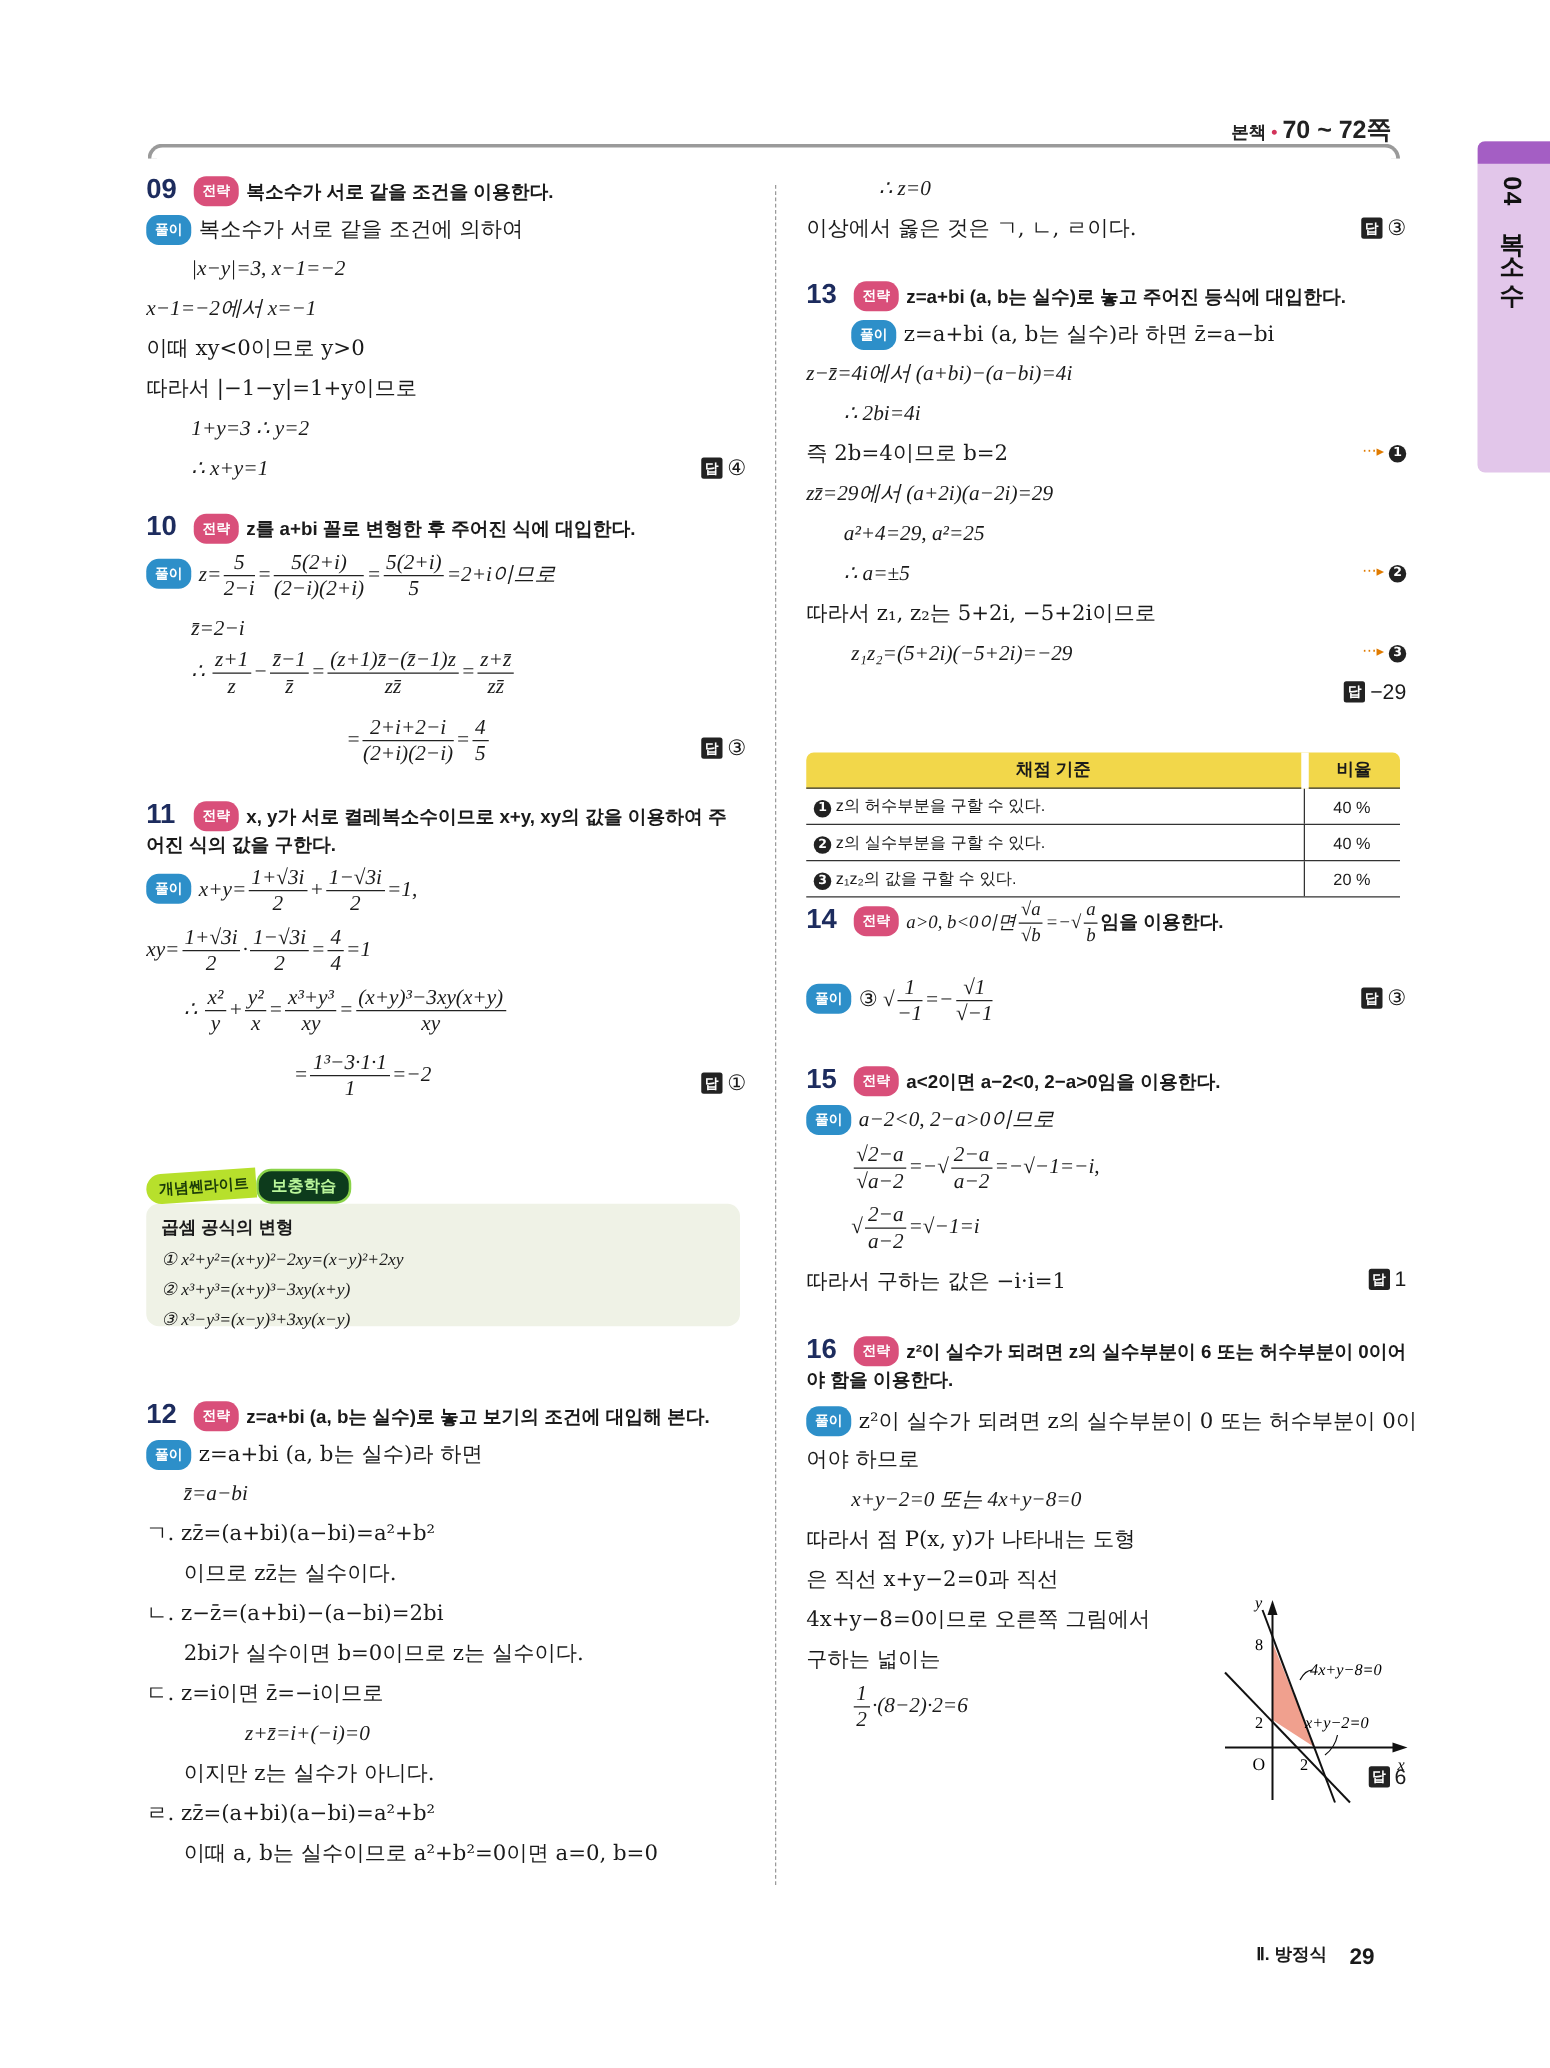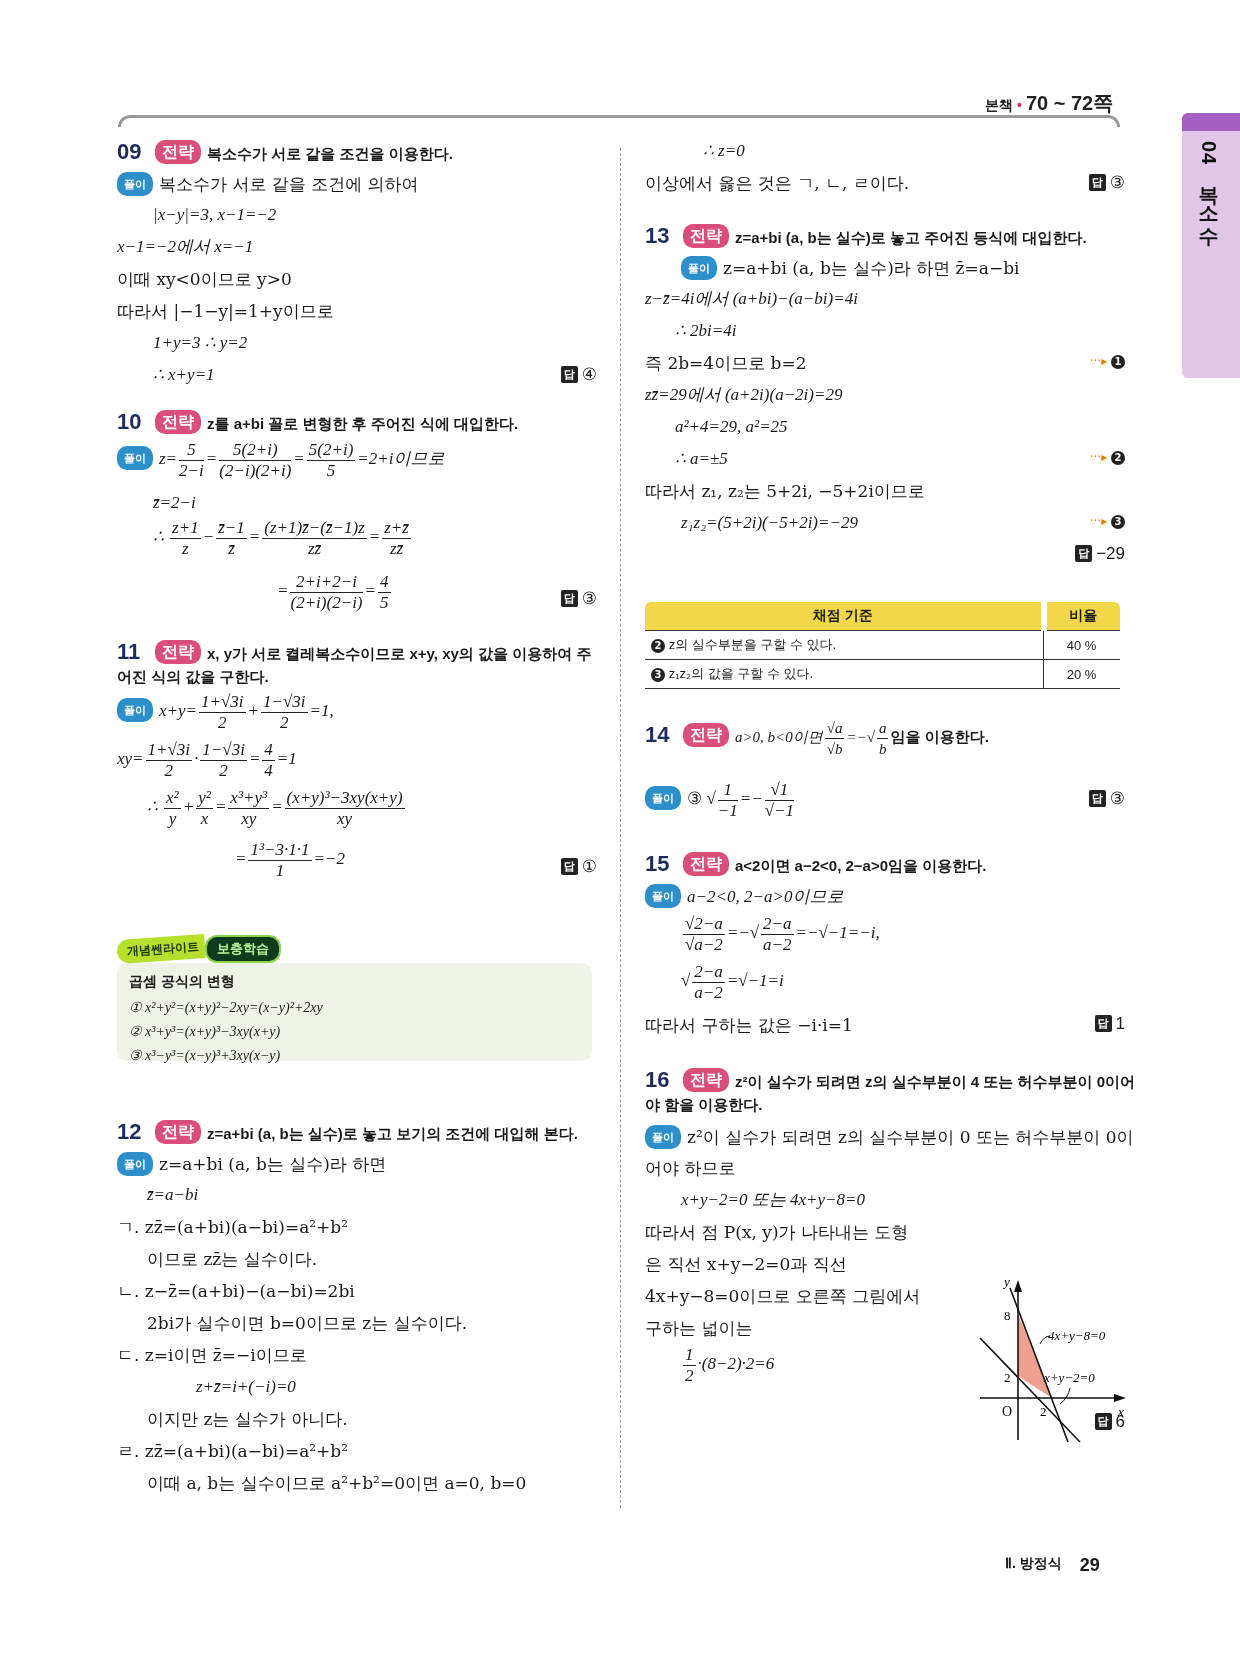--- a/index.html
+++ b/index.html
@@ -27,21 +27,21 @@
   .col-divider { position: absolute; top: 148px; left: 620px; height: 1360px; border-left: 1.5px dashed #9a9a9a; }
 
   .col { position: absolute; top: 140px; }
   .col-left { left: 117px; width: 480px; }
   .col-right { left: 645px; width: 480px; }
 
   .line { position: absolute; font-size: 17px; white-space: nowrap; line-height: 22px; }
   .qnum { font-family: "Liberation Sans", sans-serif; font-weight: bold; font-size: 22px; color: #1d2c5e;
           display: inline-block; width: 38px; }
   .badge-strategy { display: inline-block; background: #d94f7a; color: #fff; font-family: "Liberation Sans", sans-serif;
-                    font-size: 16px; font-weight: bold; padding: 1px 7px; border-radius: 10px; margin-right: 6px;
+                    font-size: 11px; font-weight: bold; padding: 1px 7px; border-radius: 10px; margin-right: 6px;
                     vertical-align: 2px; }
   .badge-solution { display: inline-block; background: #2d8fc9; color: #fff; font-family: "Liberation Sans", sans-serif;
                     font-size: 11px; font-weight: bold; padding: 1px 7px; border-radius: 10px; margin-right: 6px;
                     vertical-align: 2px; }
   .strategy-text { font-family: "Liberation Sans", sans-serif; font-weight: bold; font-size: 15px; }
   .answer { position: absolute; right: 0; font-size: 17px; font-family: "Liberation Sans", sans-serif; }
   .answer .box { display: inline-block; background: #222; color: #fff; font-size: 11px; font-weight: bold;
                  padding: 1px 3px; border-radius: 2px; margin-right: 4px; vertical-align: 2px; }
   .step-marker { position: absolute; right: 0; font-size: 12px; color: #e07b00; font-family: "DejaVu Sans", sans-serif; }
   .step-marker .circ { display: inline-block; width: 14px; height: 14px; background: #222; color: #fff; border-radius: 50%;
@@ -208,20 +208,24 @@
 
   <table class="score-table" style="top:462px;">
     <thead>
       <tr>
         <th>채점 기준</th>
         <th>비율</th>
       </tr>
     </thead>
     <tbody>
       <tr>
+        <td><span class="step-marker" style="position:static;"><span class="circ">1</span></span> <span>z의 허수부분을 구할 수 있다.</span></td>
+        <td class="pct">40 %</td>
+      </tr>
+      <tr>
         <td><span class="step-marker" style="position:static;"><span class="circ">2</span></span> <span>z의 실수부분을 구할 수 있다.</span></td>
         <td class="pct">40 %</td>
       </tr>
       <tr>
         <td><span class="step-marker" style="position:static;"><span class="circ">3</span></span> <span>z₁z₂의 값을 구할 수 있다.</span></td>
         <td class="pct">20 %</td>
       </tr>
     </tbody>
   </table>
 
@@ -245,21 +249,21 @@
     </div>
     <div class="line math" style="top:822px;left:36px;">
       <span>√</span><span class="frac"><span class="num">2−a</span><span class="den">a−2</span></span><span>=√−1=i</span>
     </div>
     <div class="line" style="top:874px;">따라서 구하는 값은      −i·i=1</div>
     <div class="answer" style="top:874px;"><span class="box">답</span><span>1</span></div>
   </div>
 
   <div>
     <div class="line" style="top:928px;">
-      <span class="qnum">16</span><span class="badge-strategy">전략</span><span class="strategy-text">z²이 실수가 되려면 z의 실수부분이 4 또는 허수부분이 0이어</span>
+      <span class="qnum">16</span><span class="badge-strategy">전략</span><span class="strategy-text">z²이 실수가 되려면 z의 실수부분이 6 또는 허수부분이 0이어</span>
     </div>
     <div class="line" style="top:953px;"><span class="strategy-text">야 함을 이용한다.</span></div>
     <div class="line" style="top:985px;"><span class="badge-solution">풀이</span><span>z²이 실수가 되려면 z의 실수부분이 0 또는 허수부분이 0이</span></div>
     <div class="line" style="top:1017px;">어야 하므로</div>
     <div class="line math" style="top:1049px;left:36px;">x+y−2=0 또는 4x+y−8=0</div>
     <div class="line" style="top:1081px;">따라서 점 P(x, y)가 나타내는 도형</div>
     <div class="line" style="top:1113px;">은 직선 x+y−2=0과 직선</div>
     <div class="line" style="top:1145px;">4x+y−8=0이므로 오른쪽 그림에서</div>
     <div class="line" style="top:1177px;">구하는 넓이는</div>
     <div class="line math" style="top:1205px;left:36px;">

